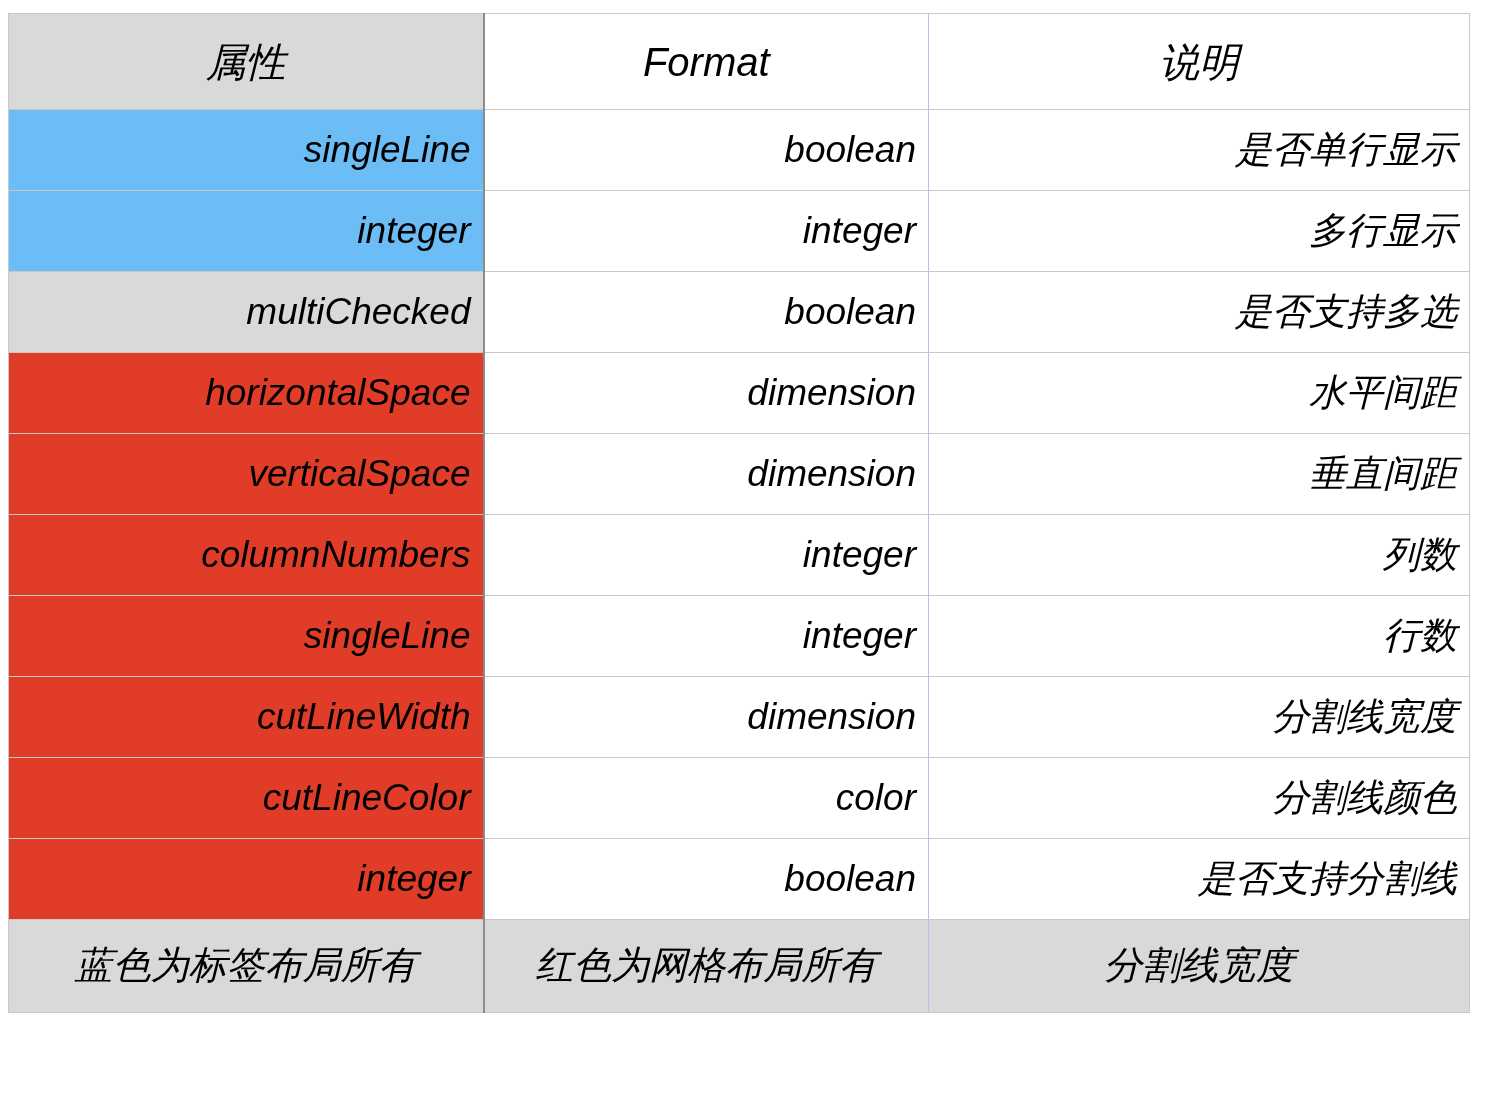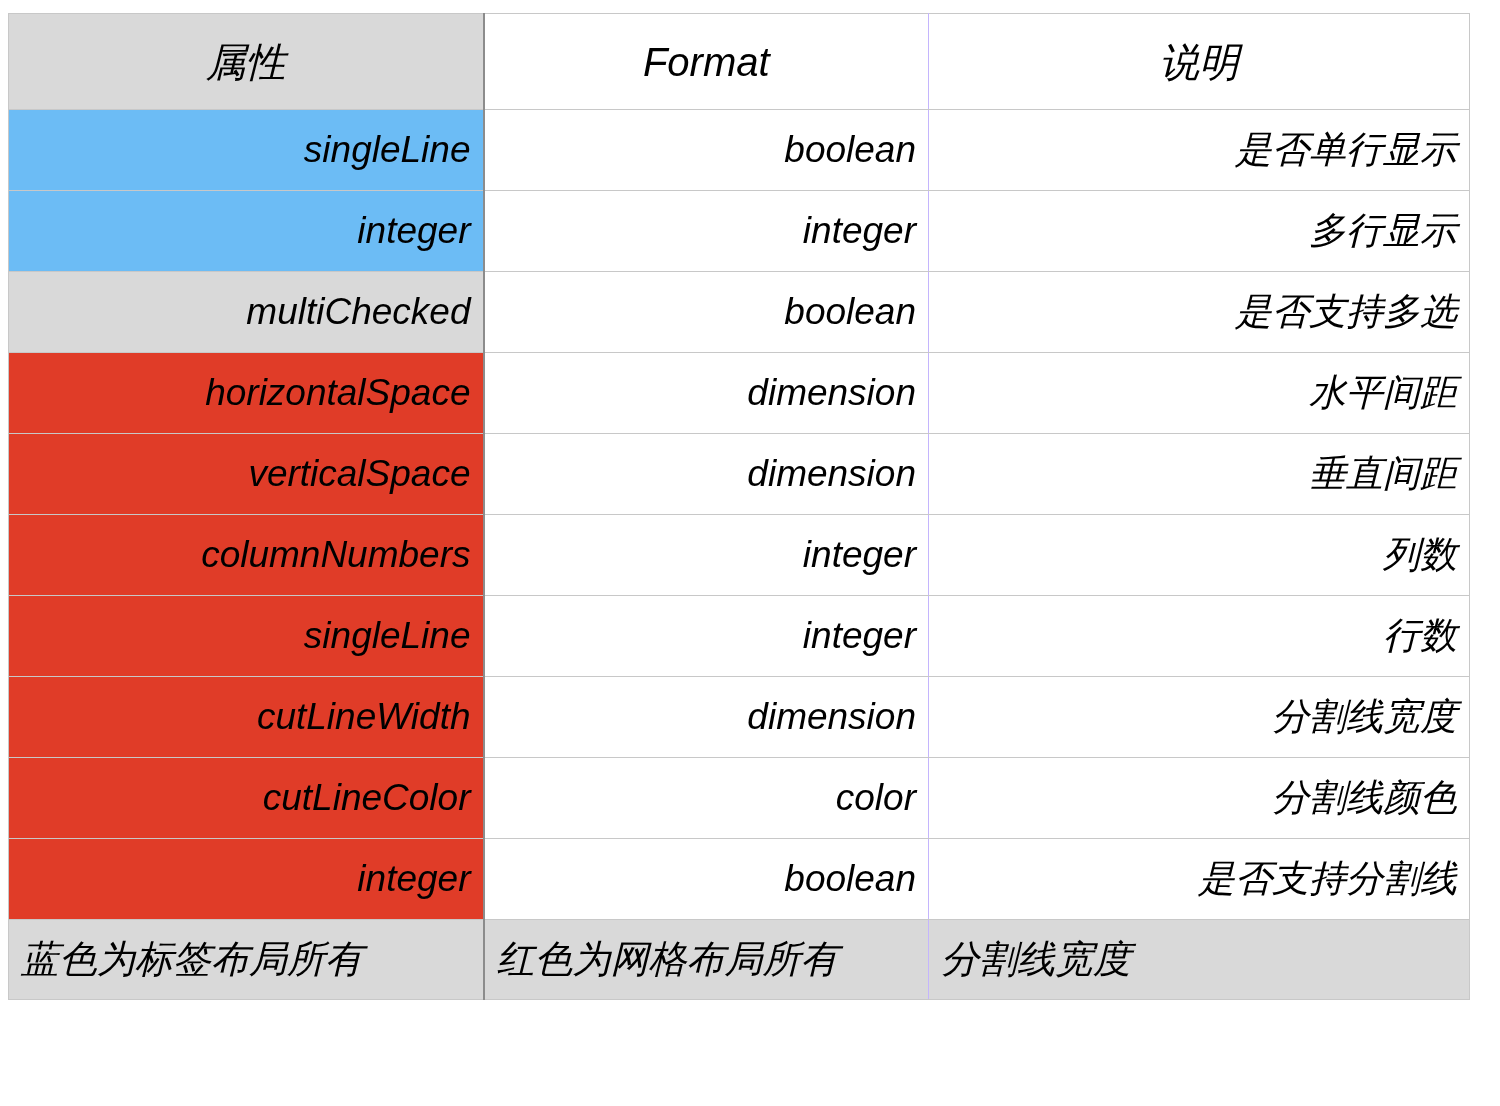--- a/index.html
+++ b/index.html
@@ -69,22 +69,22 @@
   tr.body-row td.col-fmt,
   tr.body-row td.col-desc { background: #ffffff; margin-left: 20px; }
 
   td.tone-blue { background: #6cbcf5; }
   td.tone-red  { background: #e03c28; margin-top: 48px; }
   td.tone-gray { background: #d9d9d9; }
 
   
   tr.legend-row td {
     background: #d9d9d9;
-    text-align: left;
-    height: 80px;
+    text-align: center;
+    height: 93px;
     font-size: 38px;
   }
 
   .cell-text { display: block; }
 </style>
 </head>
 <body>
 
 <div class="sheet">
   <table class="attr-table">

